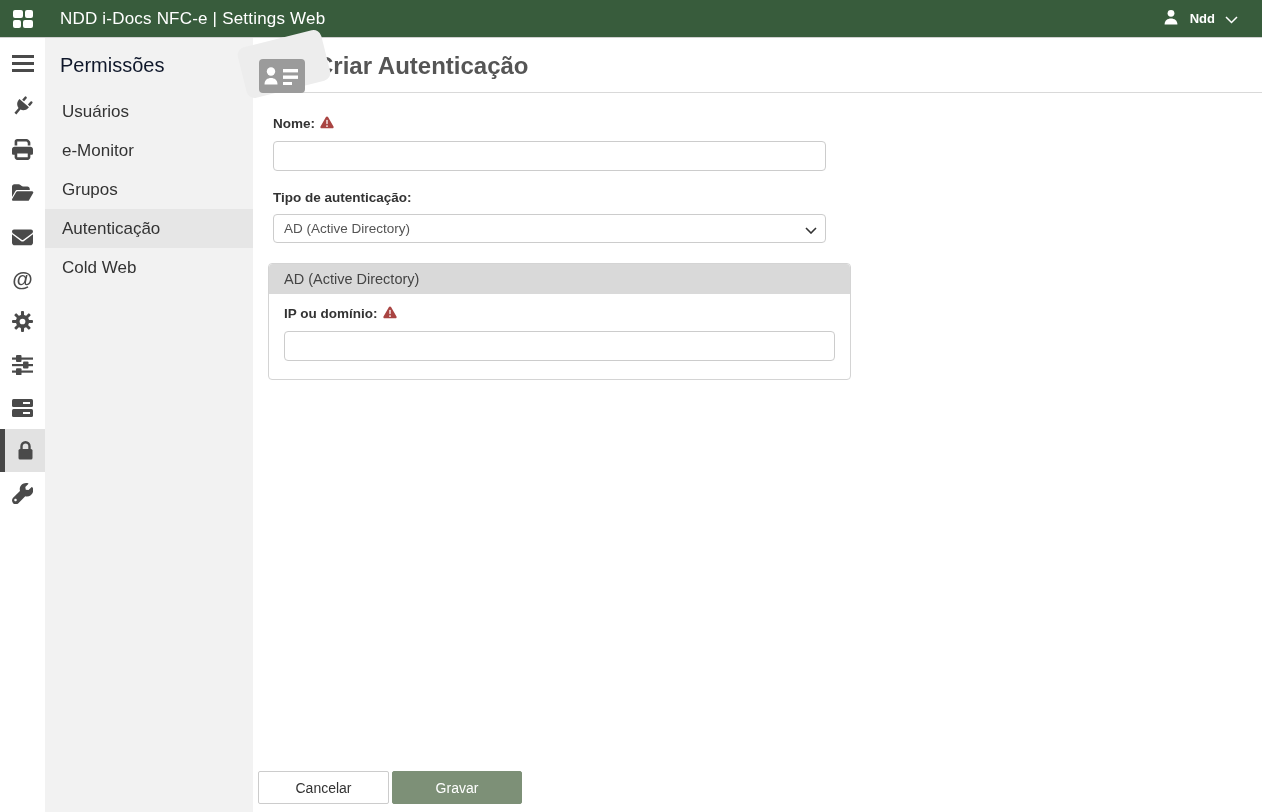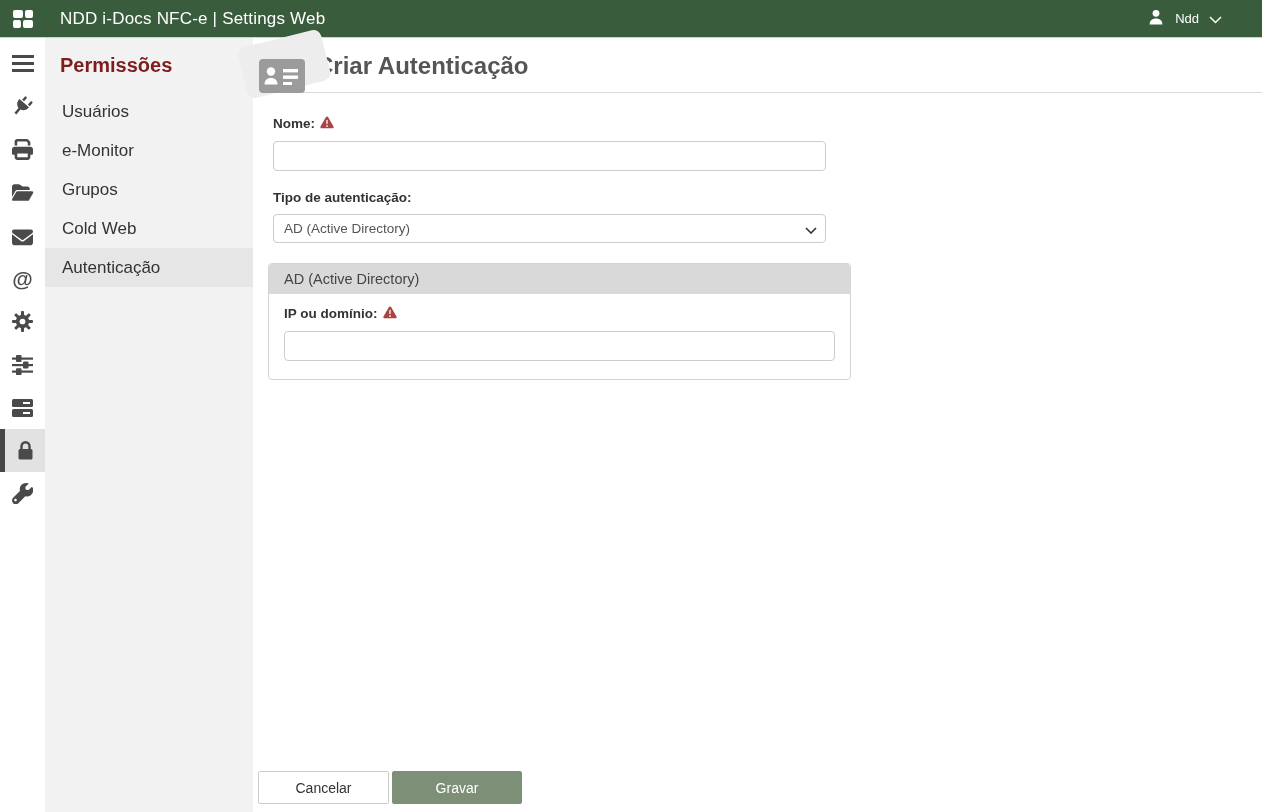--- a/index.html
+++ b/index.html
@@ -11,36 +11,36 @@
     height:38px; background:#385C3C; display:flex; align-items:center;
     border-bottom:1px solid #d0d0d0; position:relative;
   }
   .logo{ width:20px; height:18px; position:relative; margin-left:13px; }
   .logo span{ position:absolute; background:#fff; border-radius:2px; }
   .logo .b1{ left:0; top:0; width:10px; height:8px; }
   .logo .b2{ left:12px; top:0; width:8px; height:8px; }
   .logo .b3{ left:0; top:10px; width:8px; height:8px; }
   .logo .b4{ left:10px; top:10px; width:10px; height:8px; }
   .app-title{ color:#fff; font-size:17px; font-weight:400; margin-left:27px; letter-spacing:.2px; }
-  .user-menu{ margin-left:auto; display:flex; align-items:center; gap:10px; padding-right:40px; cursor:pointer; }
+  .user-menu{ margin-left:auto; display:flex; align-items:center; gap:10px; padding-right:24px; cursor:pointer;font-weight:bold; }
   .user-menu .uname{ color:#fff; font-size:13px; }
 
   
   .body-row{ display:flex; height:776px; }
 
   
   .icon-rail{ width:45px; background:#fff; display:flex; flex-direction:column; flex-shrink:0; padding-top:4px; }
   .rail-item{ height:43px; display:flex; align-items:center; justify-content:center; cursor:pointer; }
   .rail-item svg{ display:block; }
   .rail-item.active{ background:#e2e2e2; border-left:5px solid #474747; }
   .at-glyph{ font-size:21px; font-weight:700; color:#4a4a4a; line-height:1; }
 
   
   .sidebar{ width:208px; background:#f2f2f2; flex-shrink:0; padding-top:16px; }
-  .sidebar h2{ font-size:20px; font-weight:700; color:#7f1d1d; padding-left:15px; margin-bottom:15px; }
+  .sidebar h2{ font-size:20px; font-weight:400; color:#0f172a; padding-left:15px; margin-bottom:15px; }
   .side-item{ height:39px; line-height:39px; padding-left:17px; font-size:17px; color:#333; cursor:pointer; }
   .side-item.active{ background:#e6e6e6; }
 
   
   .content{ flex:1; background:#fff; position:relative; }
   .content-header{ position:relative; height:54px; }
   .header-line{ position:absolute; left:0; right:0; top:54px; height:1px; background:#d9d9d9; z-index:0; }
   .watermark{ position:absolute; left:-12px; top:0px; width:86px; height:52px;
     background:#ededed; border-radius:8px; transform:rotate(-14deg); z-index:1; }
   .idcard{ position:absolute; left:6px; top:21px; z-index:2; }
@@ -213,22 +213,22 @@
             </svg>
         </span>
       </div>
     </nav>
 
     <aside class="sidebar">
       <h2>Permissões</h2>
       <div class="side-item">Usuários</div>
       <div class="side-item">e-Monitor</div>
       <div class="side-item">Grupos</div>
+      <div class="side-item active">Autenticação</div>
       <div class="side-item">Cold Web</div>
-      <div class="side-item active">Autenticação</div>
     </aside>
 
     <main class="content">
 
       <div class="content-header">
         <div class="header-line"></div>
         <div class="watermark"></div>
         <div class="idcard">
           <svg width="46" height="34" viewBox="0 0 46 34">
               <rect width="46" height="34" rx="4" fill="#9b9b9b"></rect>

